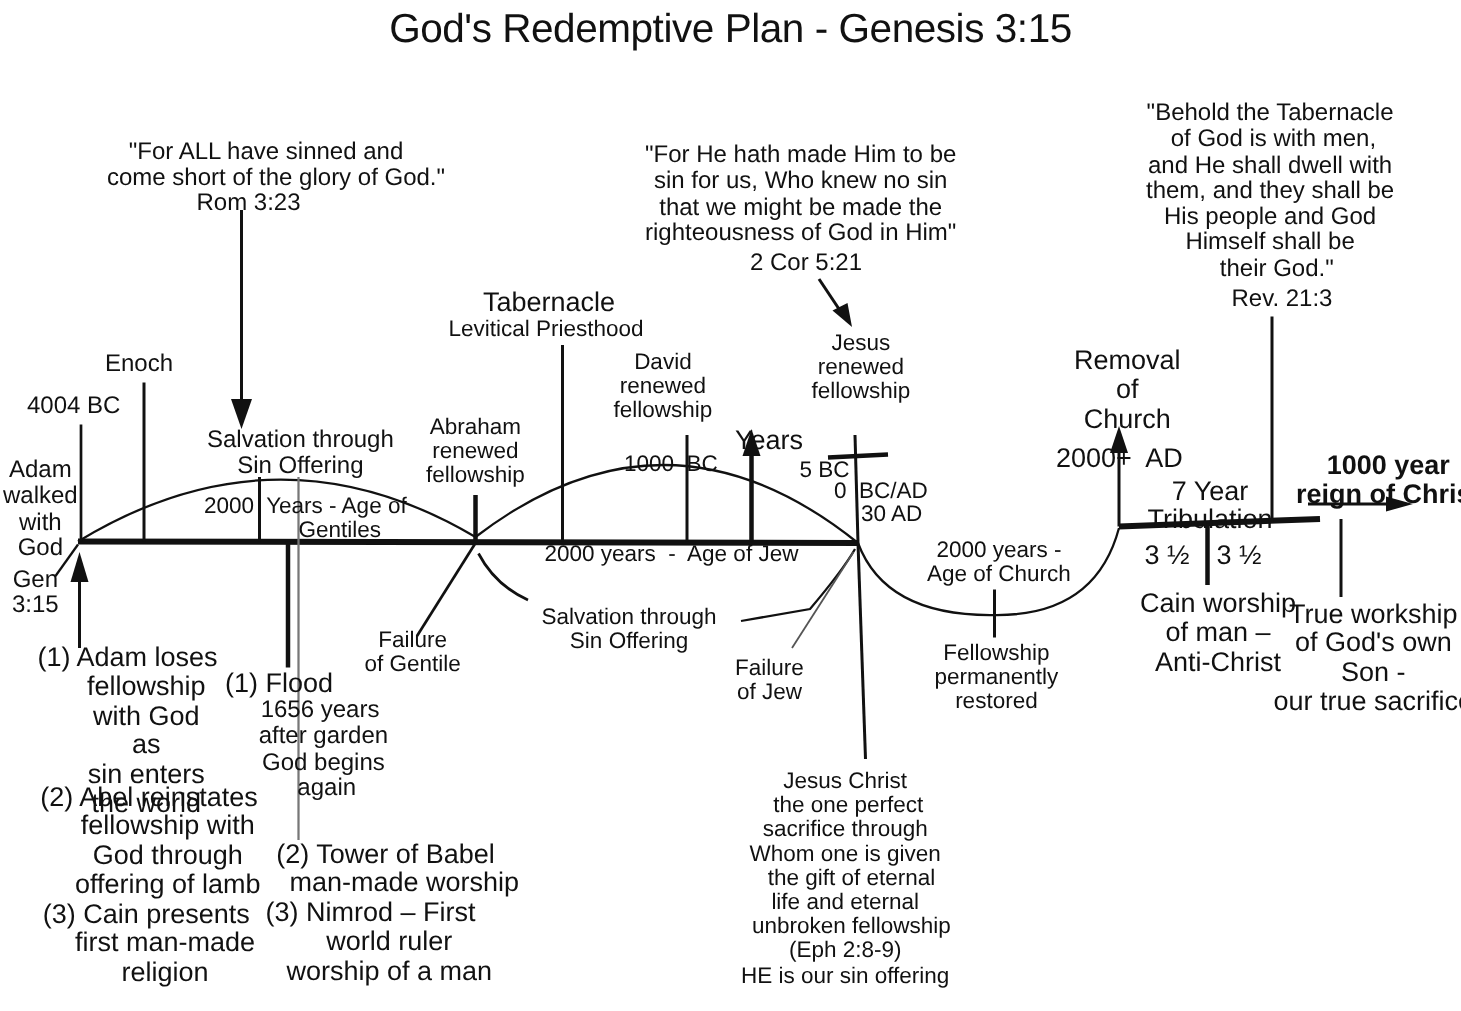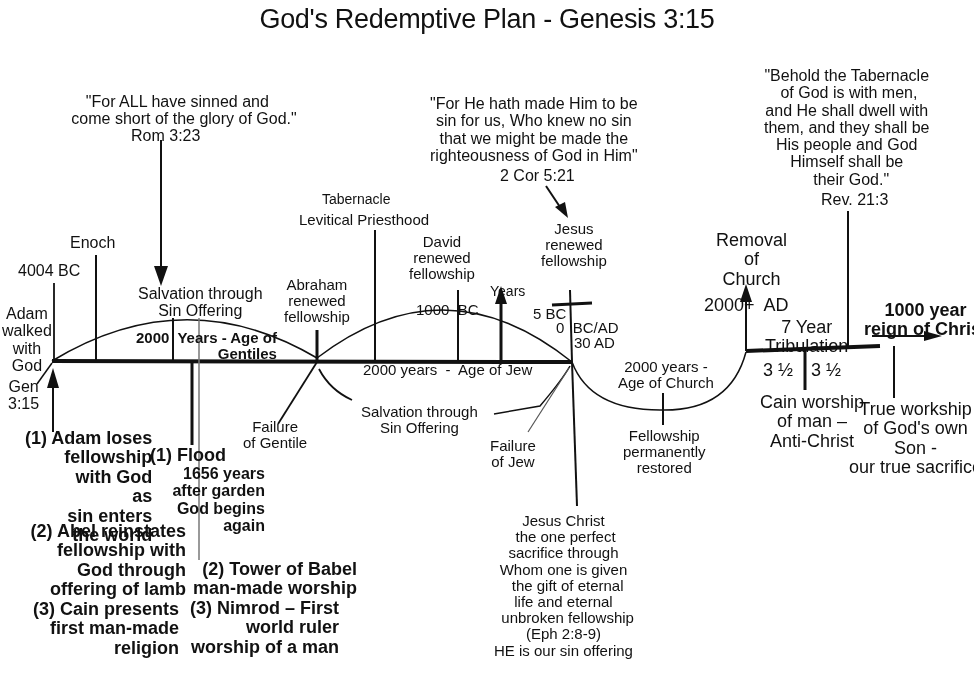--- a/index.html
+++ b/index.html
@@ -1,24 +1,24 @@
 <!DOCTYPE html>
 <html><head>
 <meta charset="utf-8">
 <style>
   html, body { margin: 0; padding: 0; background: #ffffff; }
   body { width: 974px; height: 674px; position: relative; overflow: hidden;
          font-family: "Liberation Sans", sans-serif; color: #111; }
   .t { position: absolute; white-space: pre; line-height: 1.08; text-align: center; }
-  .l { text-align: right; font-weight: bold; }
+  .l { text-align: center; }
   .f11 { font-size: 16px; }
   .f13 { font-size: 18px; }
   .f14 { font-size: 15px; }
   .f15 { font-size: 16px; }
-  .f17 { font-size: 14px; }
+  .f17 { font-size: 18px; }
   #title { position: absolute; left: 0; width: 974px; top: 4px; text-align: center;
            font-size: 27px; letter-spacing: -0.3px; }
   svg#lines { position: absolute; left: 0; top: 0; }
 </style>
 </head>
 <body>
 
 <div id="title">God's Redemptive Plan - Genesis 3:15</div>
 
 <svg id="lines" width="974" height="674">

